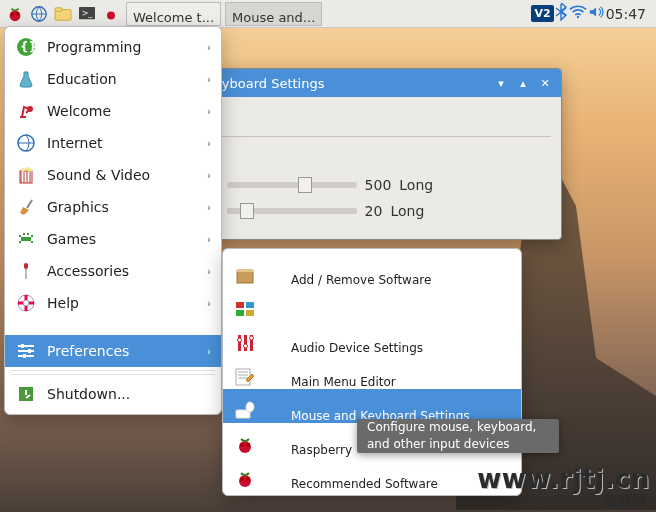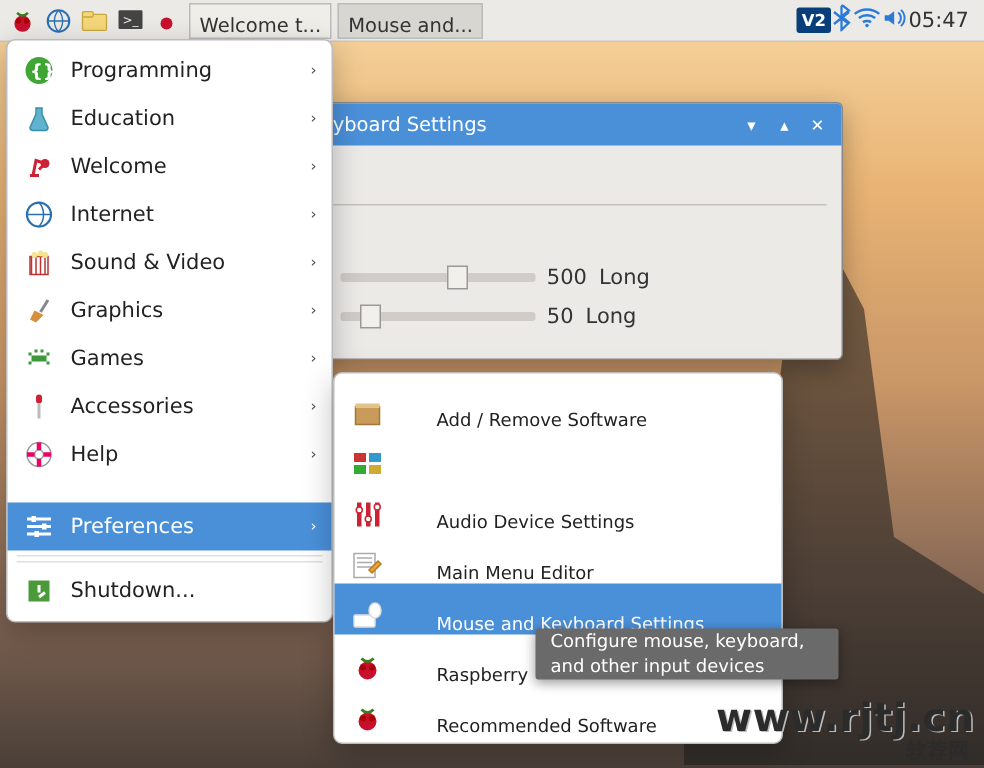--- a/index.html
+++ b/index.html
@@ -136,21 +136,21 @@
         </div>
       <span>500</span>
       <span>Long</span>
     </div>
     <div class="slider-row">
       <span class="lbl">val:</span>
       <span>Short</span>
       <div class="slider">
           <div class="thumb" style="left:10%"></div>
         </div>
-      <span>50</span>
+      <span>20</span>
       <span>Long</span>
     </div>
   </div>
 </div>
 
 <div class="main-menu">
   <div class="menu-item">
     <span class="mi-icon">
         <svg width="20" height="20" viewBox="0 0 20 20">
           <circle cx="10" cy="10" r="9" fill="#3fa535"></circle>

